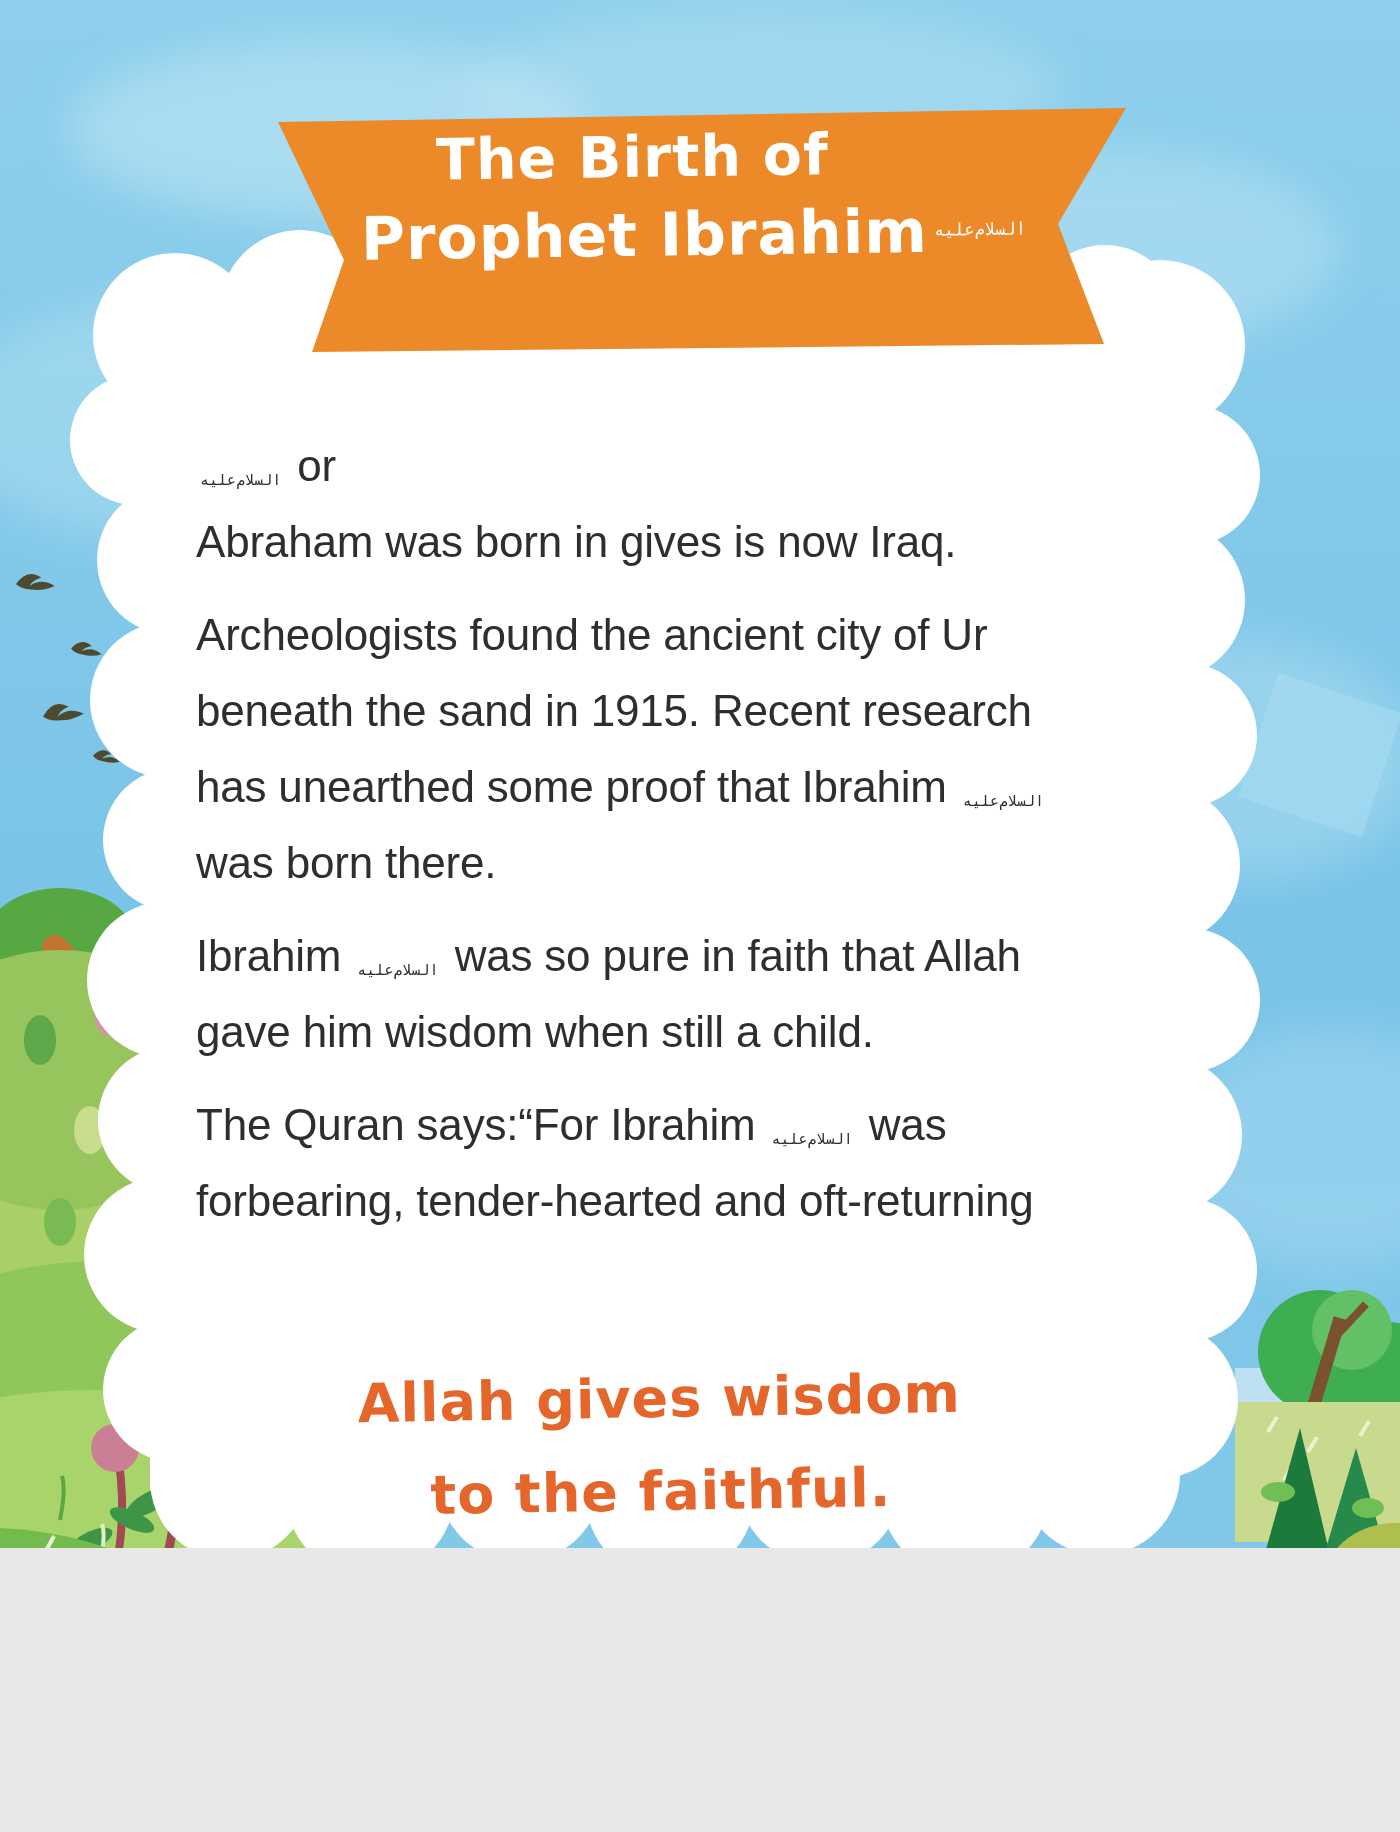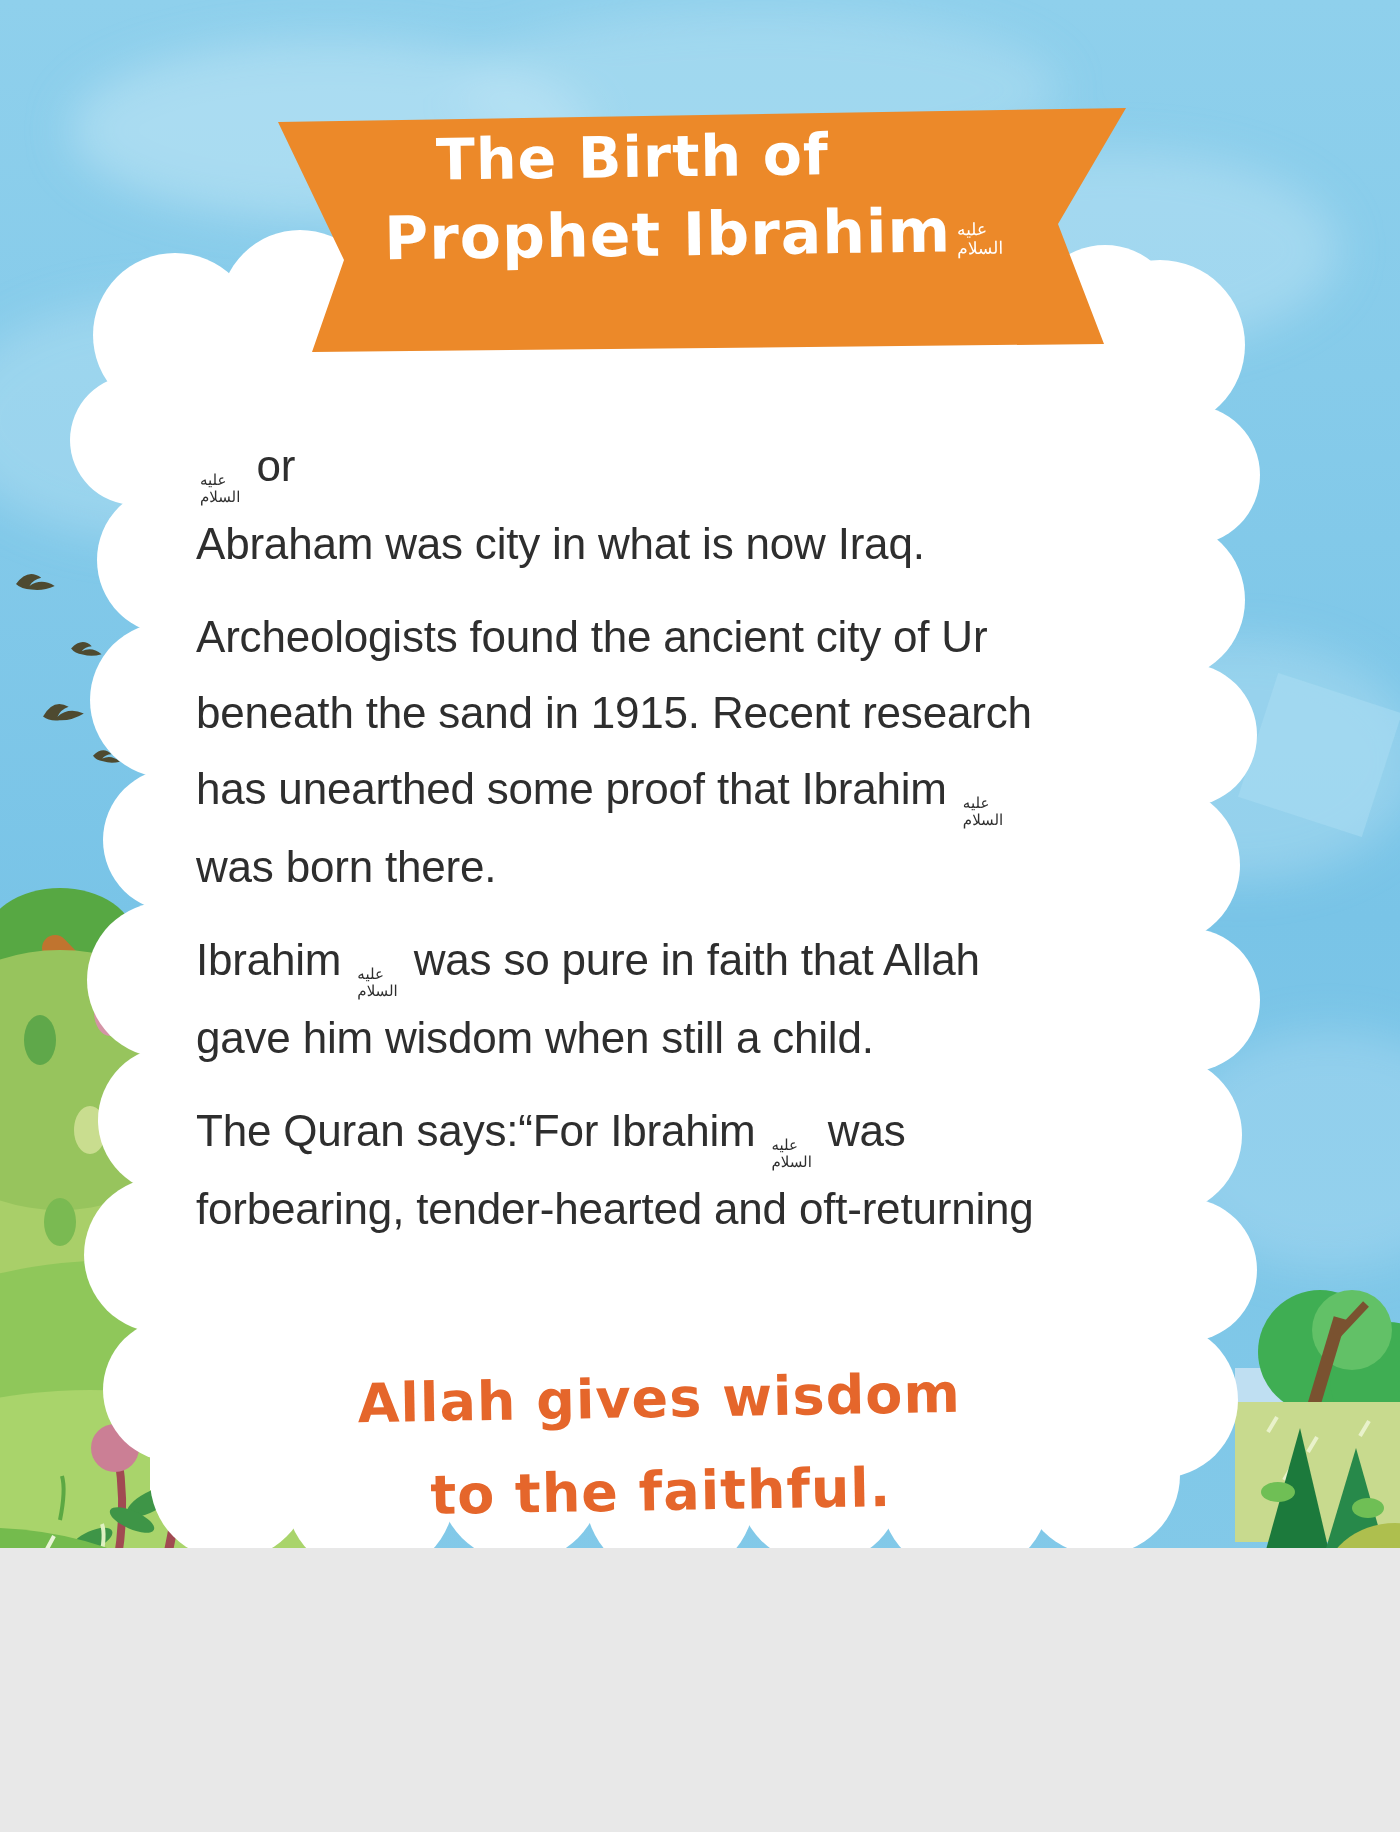--- a/index.html
+++ b/index.html
@@ -9,22 +9,22 @@
 
   
   .banner-title{position:absolute;left:295px;top:120px;width:800px;z-index:3;
                 text-align:center;color:#fff;font-family:"DejaVu Sans",sans-serif;
                 font-weight:bold;transform:rotate(-0.8deg);}
   .banner-title .t1{font-size:57px;line-height:72px;letter-spacing:1px;
                     transform:translateX(-62px);}
   .banner-title .t2{font-size:60px;line-height:84px;letter-spacing:1px;white-space:nowrap;}
 
   
-  .pbuh{display:inline-flex;flex-direction:column;align-items:flex-start;
-        font-family:Liberation Serif, serif;font-weight:normal;
+  .pbuh{display:inline-flex;flex-direction:row;align-items:flex-end;
+        font-family:Liberation Mono, monospace;font-weight:normal;
         font-size:15px;line-height:17px;vertical-align:-4px;margin:0 4px;}
   .banner-pbuh{font-size:17px;line-height:19px;color:#fff;vertical-align:16px;margin-left:6px;}
 
   
   .content{position:absolute;left:196px;top:428px;width:950px;z-index:2;color:#2e2e2e;}
   .para{margin:0 0 17px 0;}
   .pline{font-size:44px;line-height:76px;letter-spacing:-0.2px;white-space:nowrap;}
   .pline .pbuh{color:#2e2e2e;}
 
   
@@ -236,21 +236,21 @@
         </span>
     </div>
   </div>
 
   <div class="content">
       <div class="para">
         <div class="pline"><span class="pbuh">
             <span>عليه</span>
             <span>السلام</span>
           </span><span> or</span></div>
-        <div class="pline"><span>Abraham was city in what is now Iraq.</span></div>
+        <div class="pline"><span>Abraham was born in gives is now Iraq.</span></div>
       </div>
       <div class="para">
         <div class="pline"><span>Archeologists found the ancient city of Ur</span></div>
         <div class="pline"><span>beneath the sand in 1915. Recent research</span></div>
         <div class="pline"><span>has unearthed some proof that Ibrahim </span><span class="pbuh">
             <span>عليه</span>
             <span>السلام</span>
           </span></div>
         <div class="pline"><span>was born there.</span></div>
       </div>

